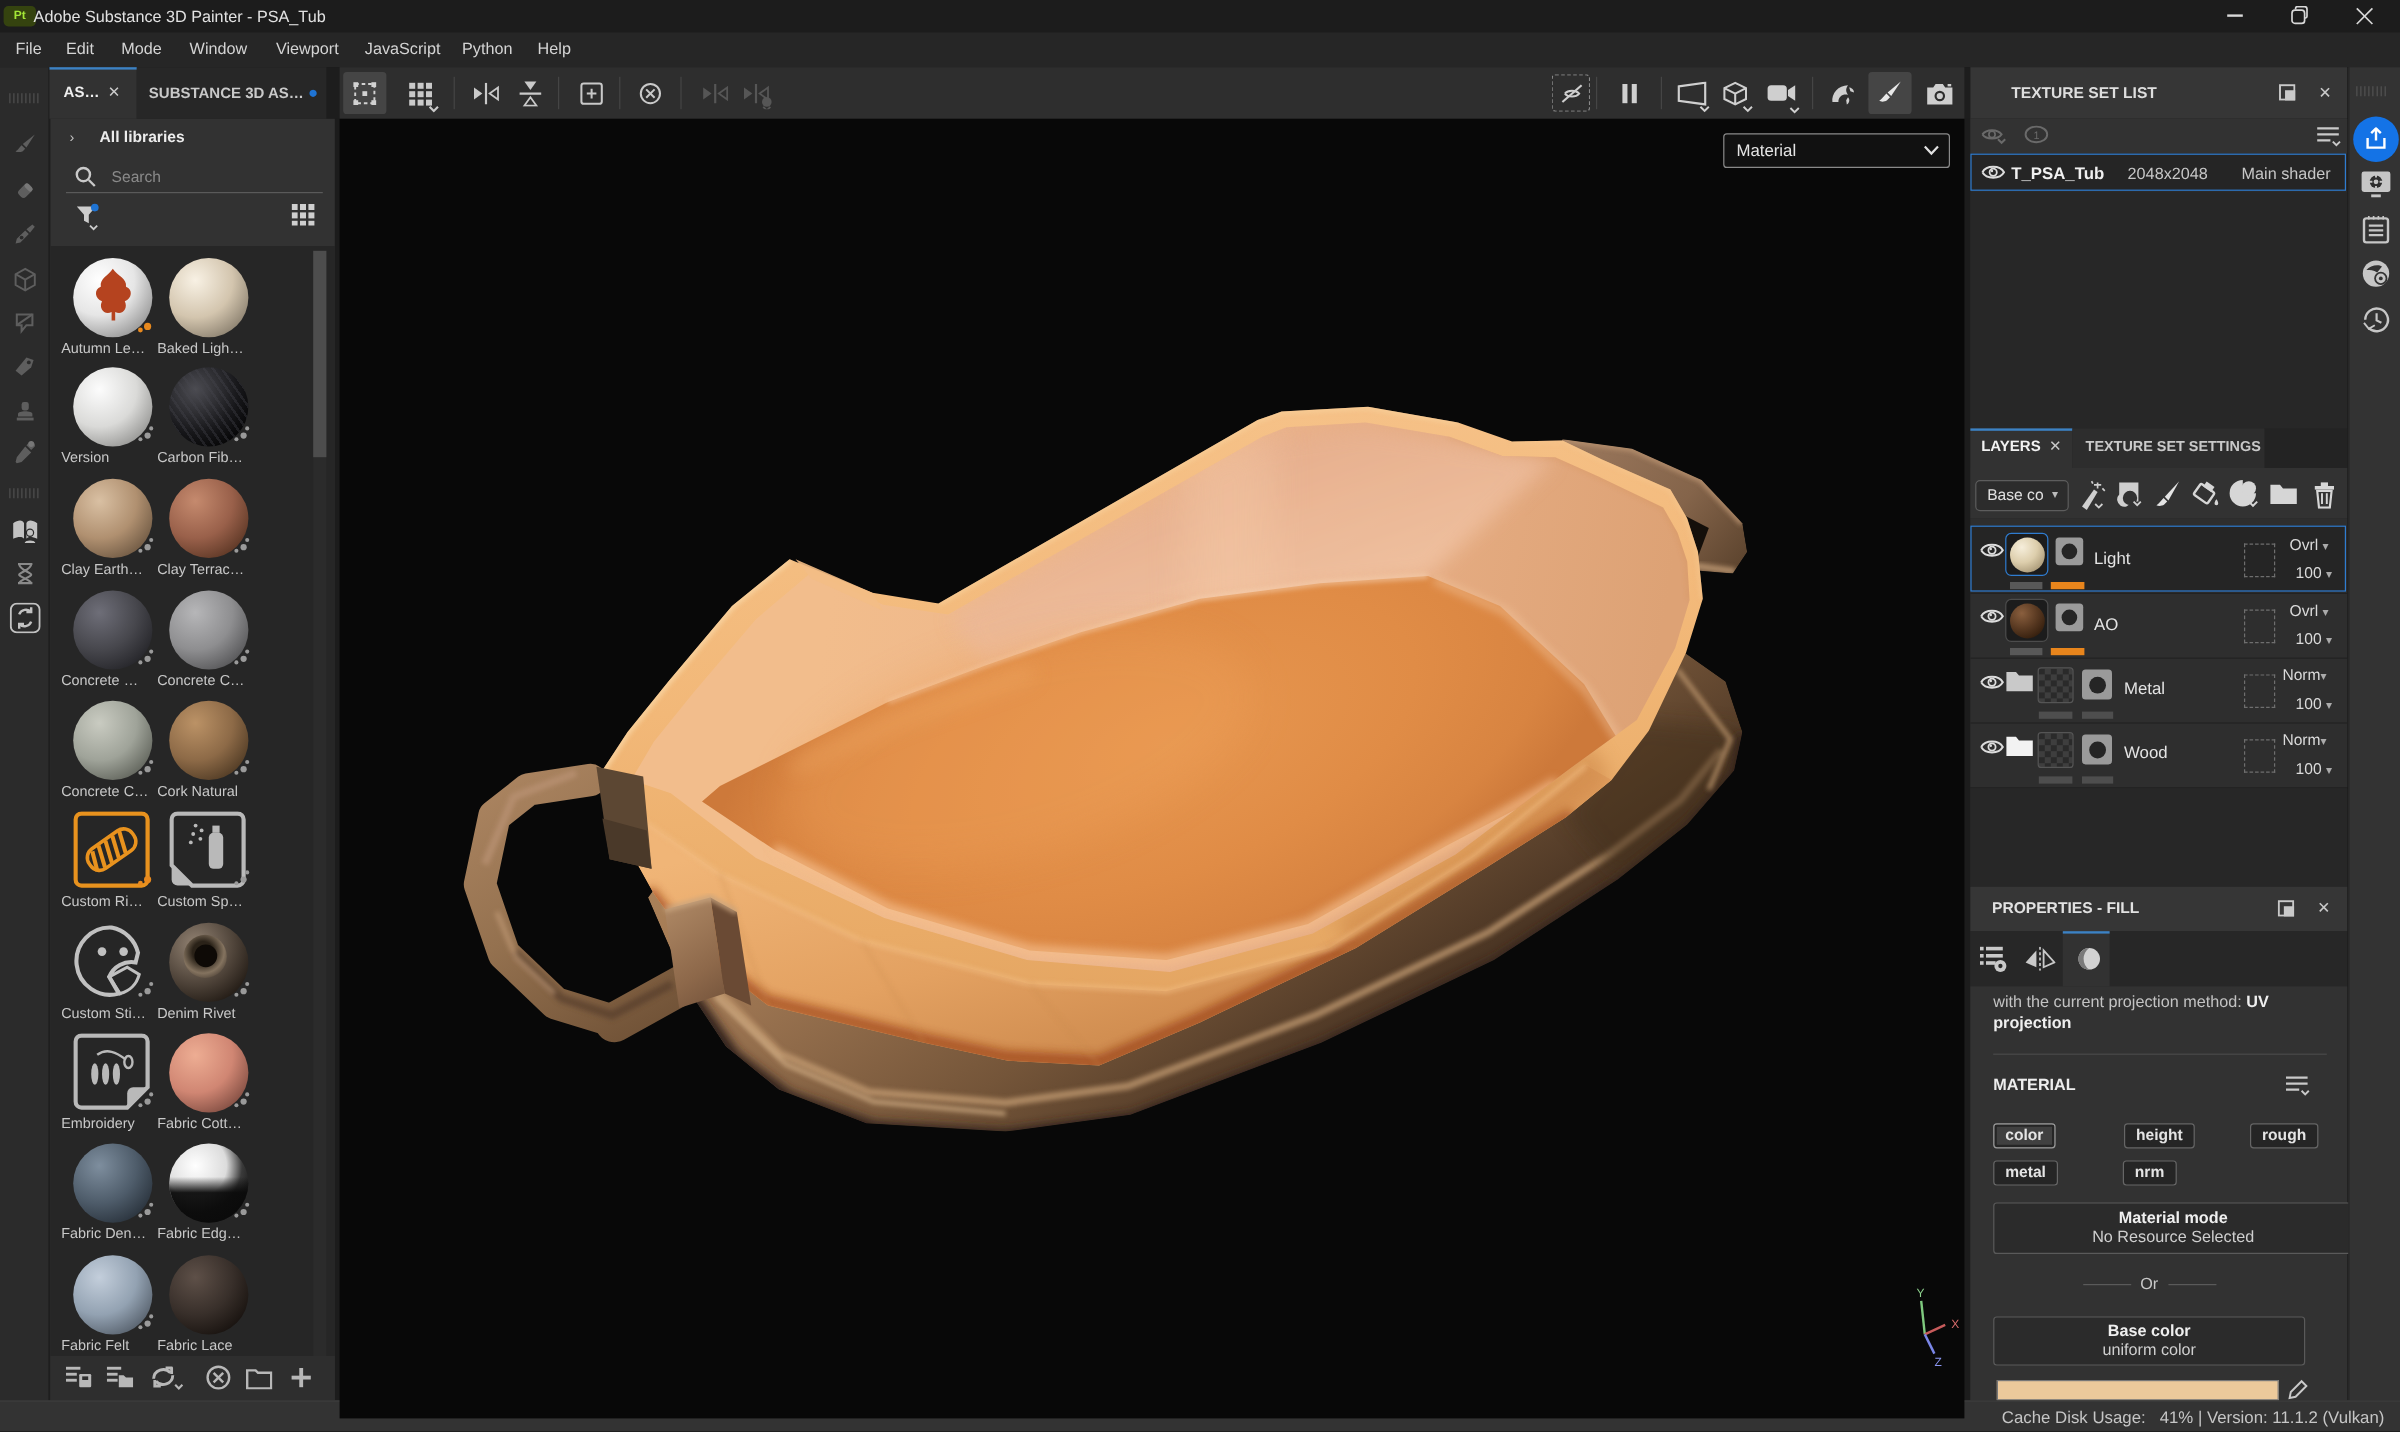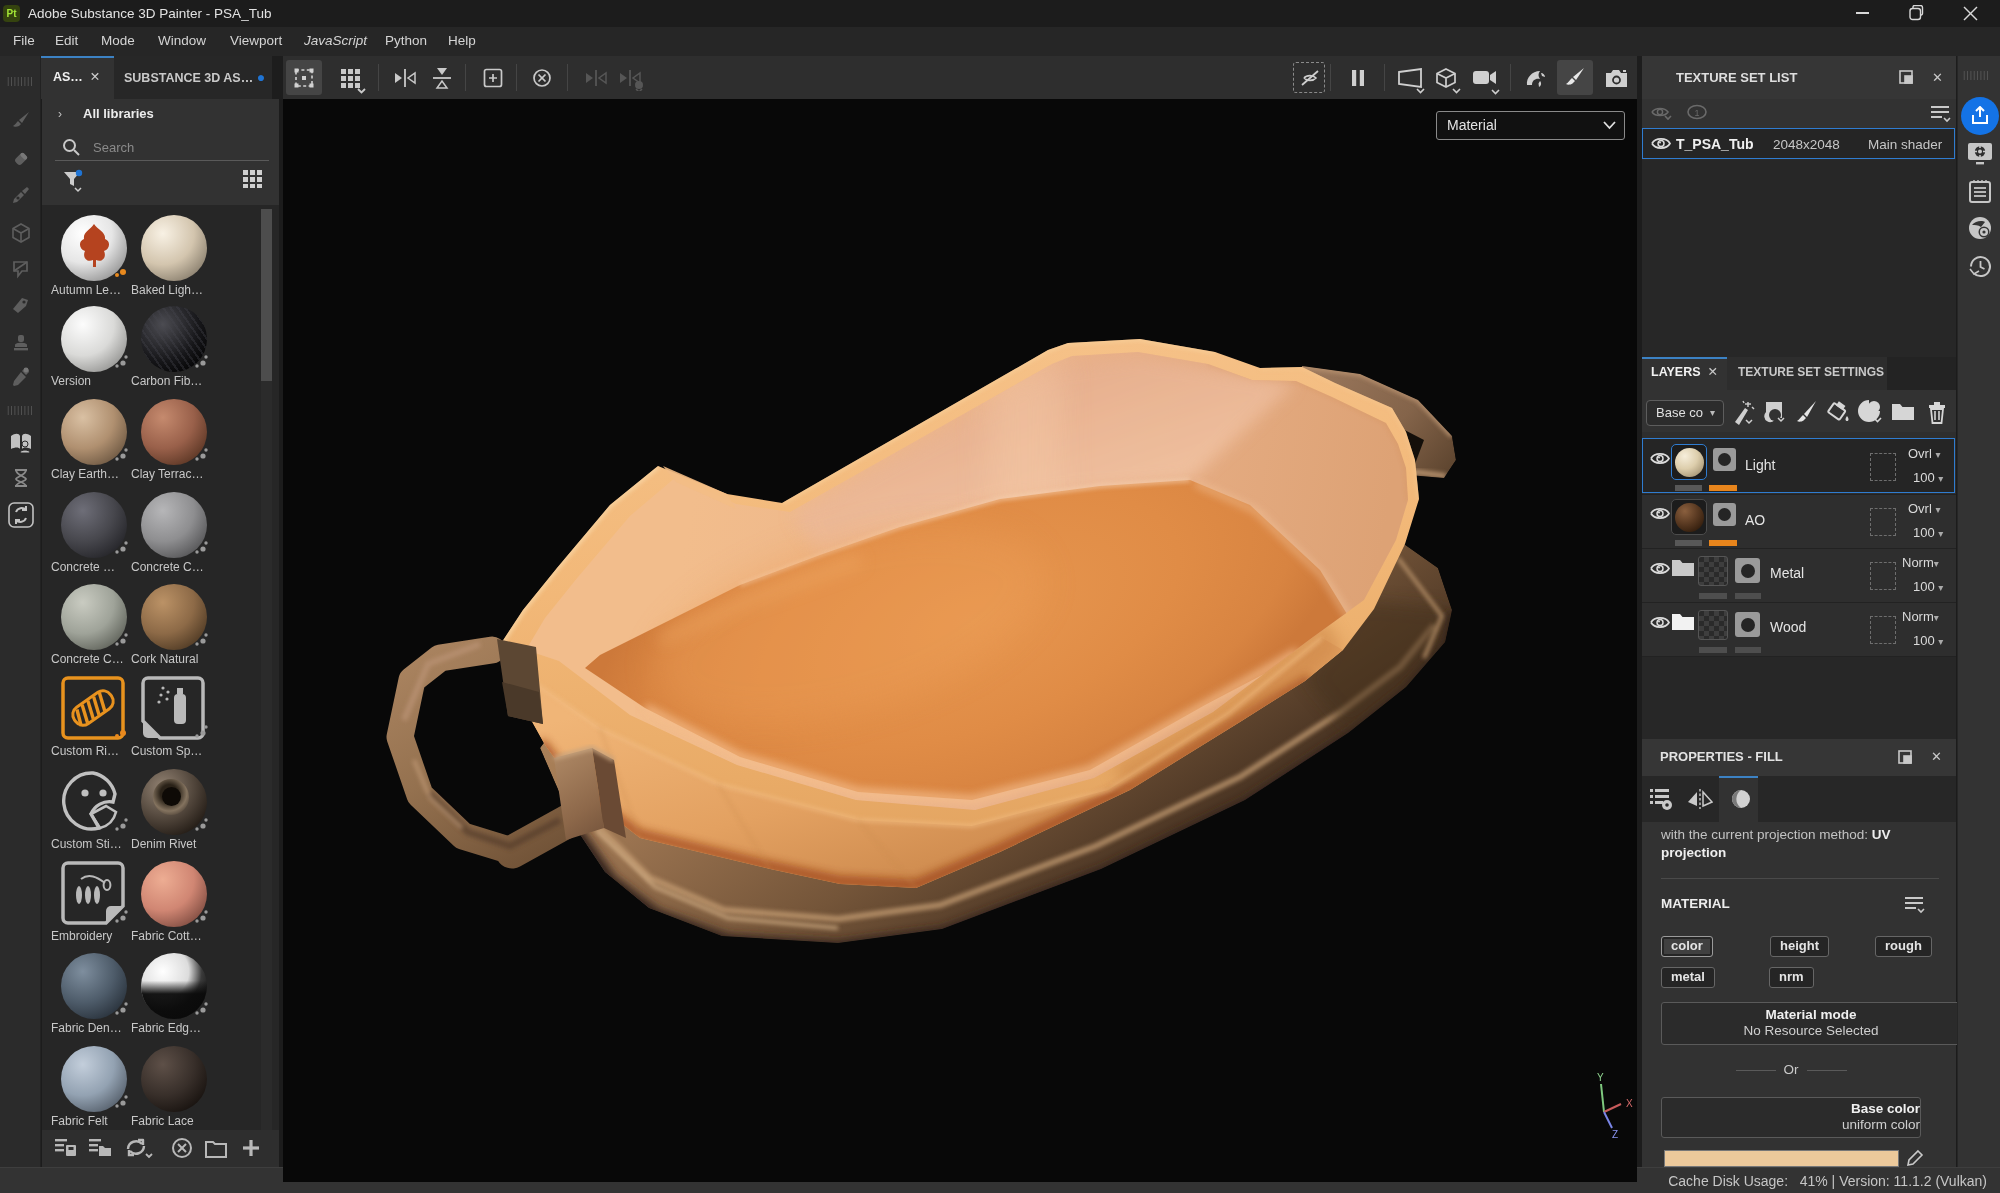--- a/index.html
+++ b/index.html
@@ -2,21 +2,21 @@
 <html><head>
 <meta charset="utf-8">
 <style>
 * { margin:0; padding:0; box-sizing:border-box; }
 html,body { width:2000px; height:1193px; overflow:hidden; background:#1c1c1c;
   font-family:"Liberation Sans", sans-serif; }
 #app { position:relative; width:2000px; height:1193px; }
 .abs { position:absolute; }
 
 #titlebar { left:0; top:0; width:2000px; height:27px; background:#1c1c1c; }
-#ptlogo { left:3px; top:5px; width:17px; height:17px; background:#35430f; border-radius:4px;
+#ptlogo { left:3px; top:5px; width:27px; height:17px; background:#35430f; border-radius:4px;
   color:#a4e637; font-size:10px; font-weight:bold; text-align:center; line-height:17px; }
 #titletext { left:28px; top:6px; color:#e2e2e2; font-size:13.5px; }
 
 #menubar { left:0; top:27px; width:2000px; height:29px; background:#262626;padding-left:28px; }
 #menubar span { position:absolute; top:6px; color:#d4d4d4; font-size:13.5px; }
 
 #tabrow { left:0; top:56px; width:2000px; height:43px; background:#1d1d1d; }
 #tab1 { left:41px; top:56px; width:73px; height:43px; background:#323232; border-top:2px solid #3c82c4;
   color:#f0f0f0; font-size:12.5px; font-weight:bold; line-height:39px; text-align:left; padding-left:12px; }
 #tab2 { left:114px; top:56px; width:158px; height:43px; background:#272727;
@@ -65,21 +65,21 @@
   <svg class="abs" style="left:1963px;top:6px;" width="15" height="15" viewBox="0 0 15 15" stroke="#d8d8d8" stroke-width="1.4">
       <line x1="1" y1="1" x2="14" y2="14"></line>
       <line x1="14" y1="1" x2="1" y2="14"></line>
     </svg>
   <div id="menubar" class="abs">
     <span style="left:13px;">File</span>
     <span style="left:55px;">Edit</span>
     <span style="left:101px;">Mode</span>
     <span style="left:158px;">Window</span>
     <span style="left:230px;">Viewport</span>
-    <span style="left:304px;font-style:italic;">JavaScript</span>
+    <span style="left:304px;">JavaScript</span>
     <span style="left:385px;">Python</span>
     <span style="left:448px;">Help</span>
   </div>
   <div id="tabrow" class="abs"></div>
   <div id="tab1" class="abs">AS…&nbsp;&nbsp;<span style="font-weight:normal;color:#cccccc;">✕</span></div>
   <div id="tab2" class="abs">SUBSTANCE 3D AS… <span style="color:#1f74d4;font-size:14px;">●</span></div>
   <div id="toolbarC" class="abs">
     <div class="abs" style="left:3px;top:4px;width:36px;height:35px;background:#454545;border-radius:3px;"></div>
     <svg class="abs" style="left:11px;top:12px;" width="20" height="20" viewBox="0 0 20 20">
         <rect x="2" y="2" width="16" height="16" fill="none" stroke="#d2d2d2" stroke-width="1.6" stroke-dasharray="3 2.4"></rect>
@@ -863,21 +863,21 @@
     <div class="abs pbtn" style="left:128px;top:837px;">height</div>
     <div class="abs pbtn" style="left:233px;top:837px;">rough</div>
     <div class="abs pbtn" style="left:19px;top:868px;">metal</div>
     <div class="abs pbtn" style="left:127px;top:868px;">nrm</div>
     <div class="abs" style="left:19px;top:903px;width:300px;height:43px;background:#2b2b2b;border:1px solid #5a5a5a;border-radius:3px;text-align:center;">
       <div style="color:#efefef;font-size:13.5px;font-weight:bold;margin-top:4px;">Material mode</div>
       <div style="color:#cfcfcf;font-size:13.5px;margin-top:1px;">No Resource Selected</div>
       </div>
     <div class="abs" style="left:19px;top:963px;width:260px;text-align:center;color:#c9c9c9;font-size:13.5px;">
       <span style="display:inline-block;width:40px;height:1px;background:#5a5a5a;vertical-align:middle;margin-right:8px;"></span>Or<span style="display:inline-block;width:40px;height:1px;background:#5a5a5a;vertical-align:middle;margin-left:8px;"></span></div>
-    <div class="abs" style="left:19px;top:998px;width:260px;height:41px;background:#2b2b2b;border:1px solid #5a5a5a;border-radius:3px;text-align:right;">
+    <div class="abs" style="left:19px;top:998px;width:260px;height:41px;background:#2b2b2b;border:1px solid #5a5a5a;border-radius:3px;text-align:center;">
       <div style="color:#efefef;font-size:13.5px;font-weight:bold;margin-top:3px;">Base color</div>
       <div style="color:#cfcfcf;font-size:13.5px;margin-top:1px;">uniform color</div>
       </div>
     <div class="abs" style="left:22px;top:1051px;width:235px;height:17px;background:#ecc99b;border:1px solid #777;"></div>
     <svg class="abs" style="left:264px;top:1050px;" width="18" height="18" viewBox="0 0 18 18">
         <path d="M12 2 l4 4 -9 9 -5 1 1 -5 z" fill="none" stroke="#c9c9c9" stroke-width="1.6"></path>
       </svg>
   </div>
   <div id="farright" class="abs">
     <div class="abs dots8" style="left:5px;top:14px;">||||||||</div>

